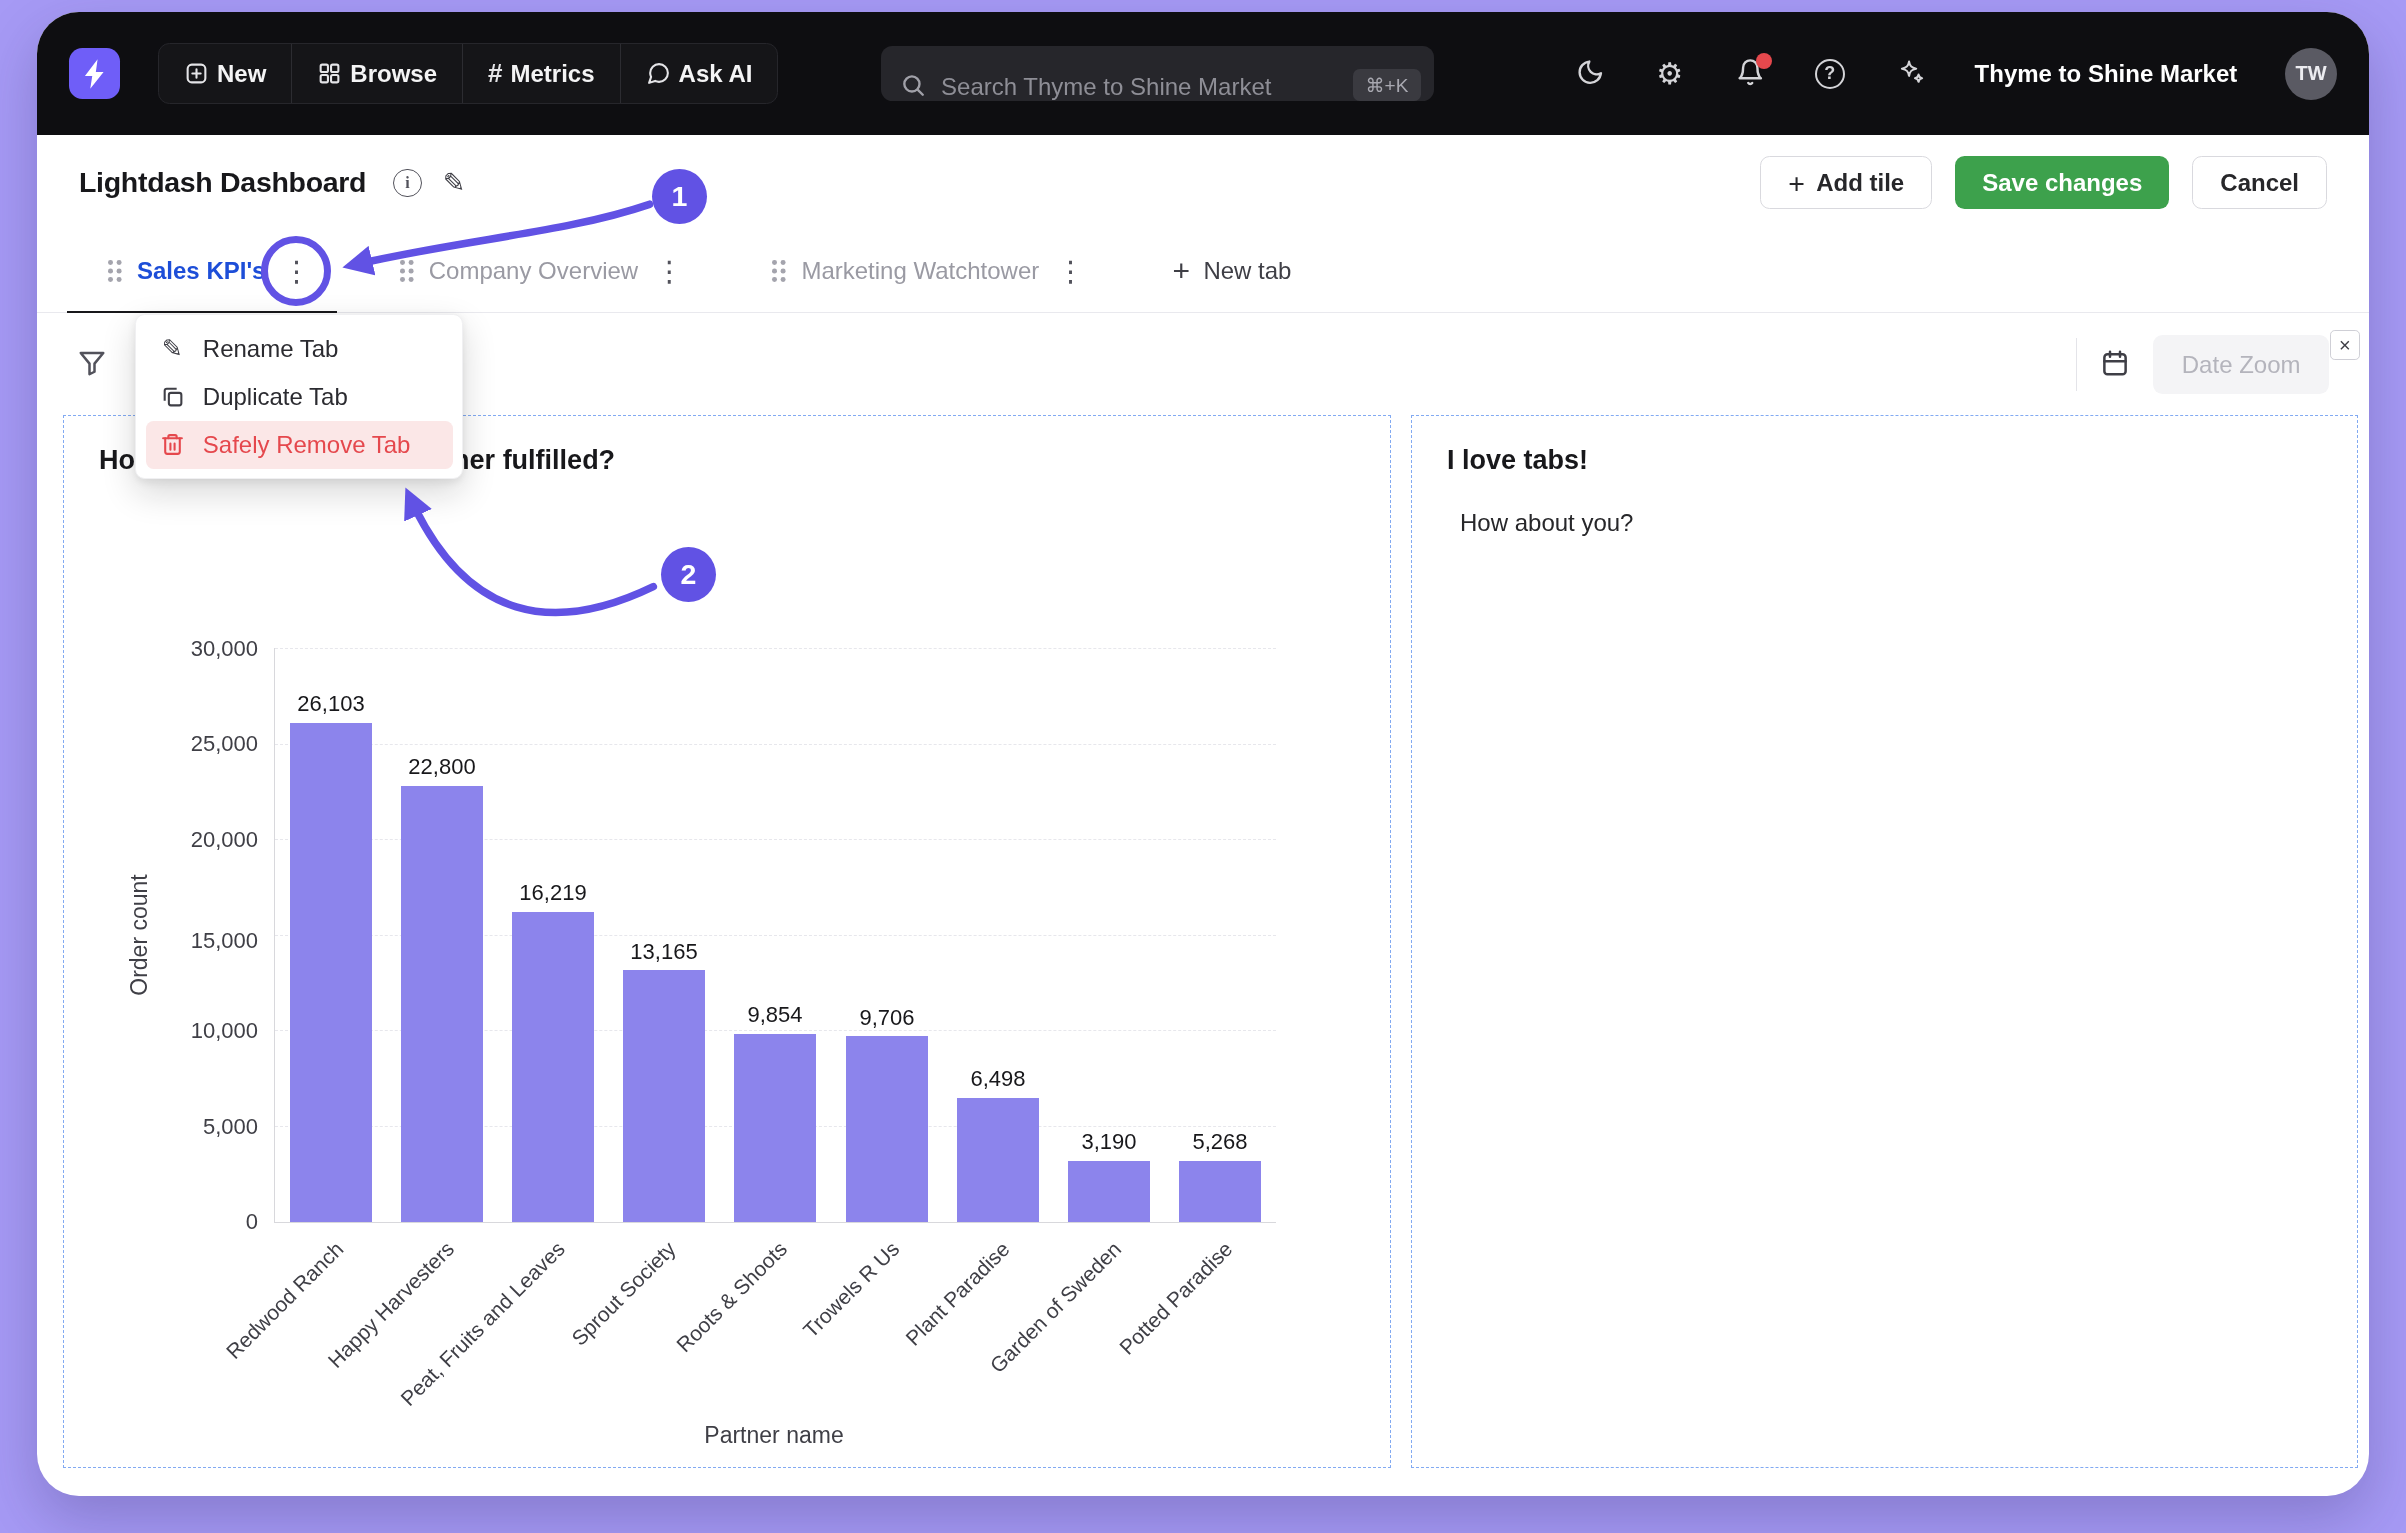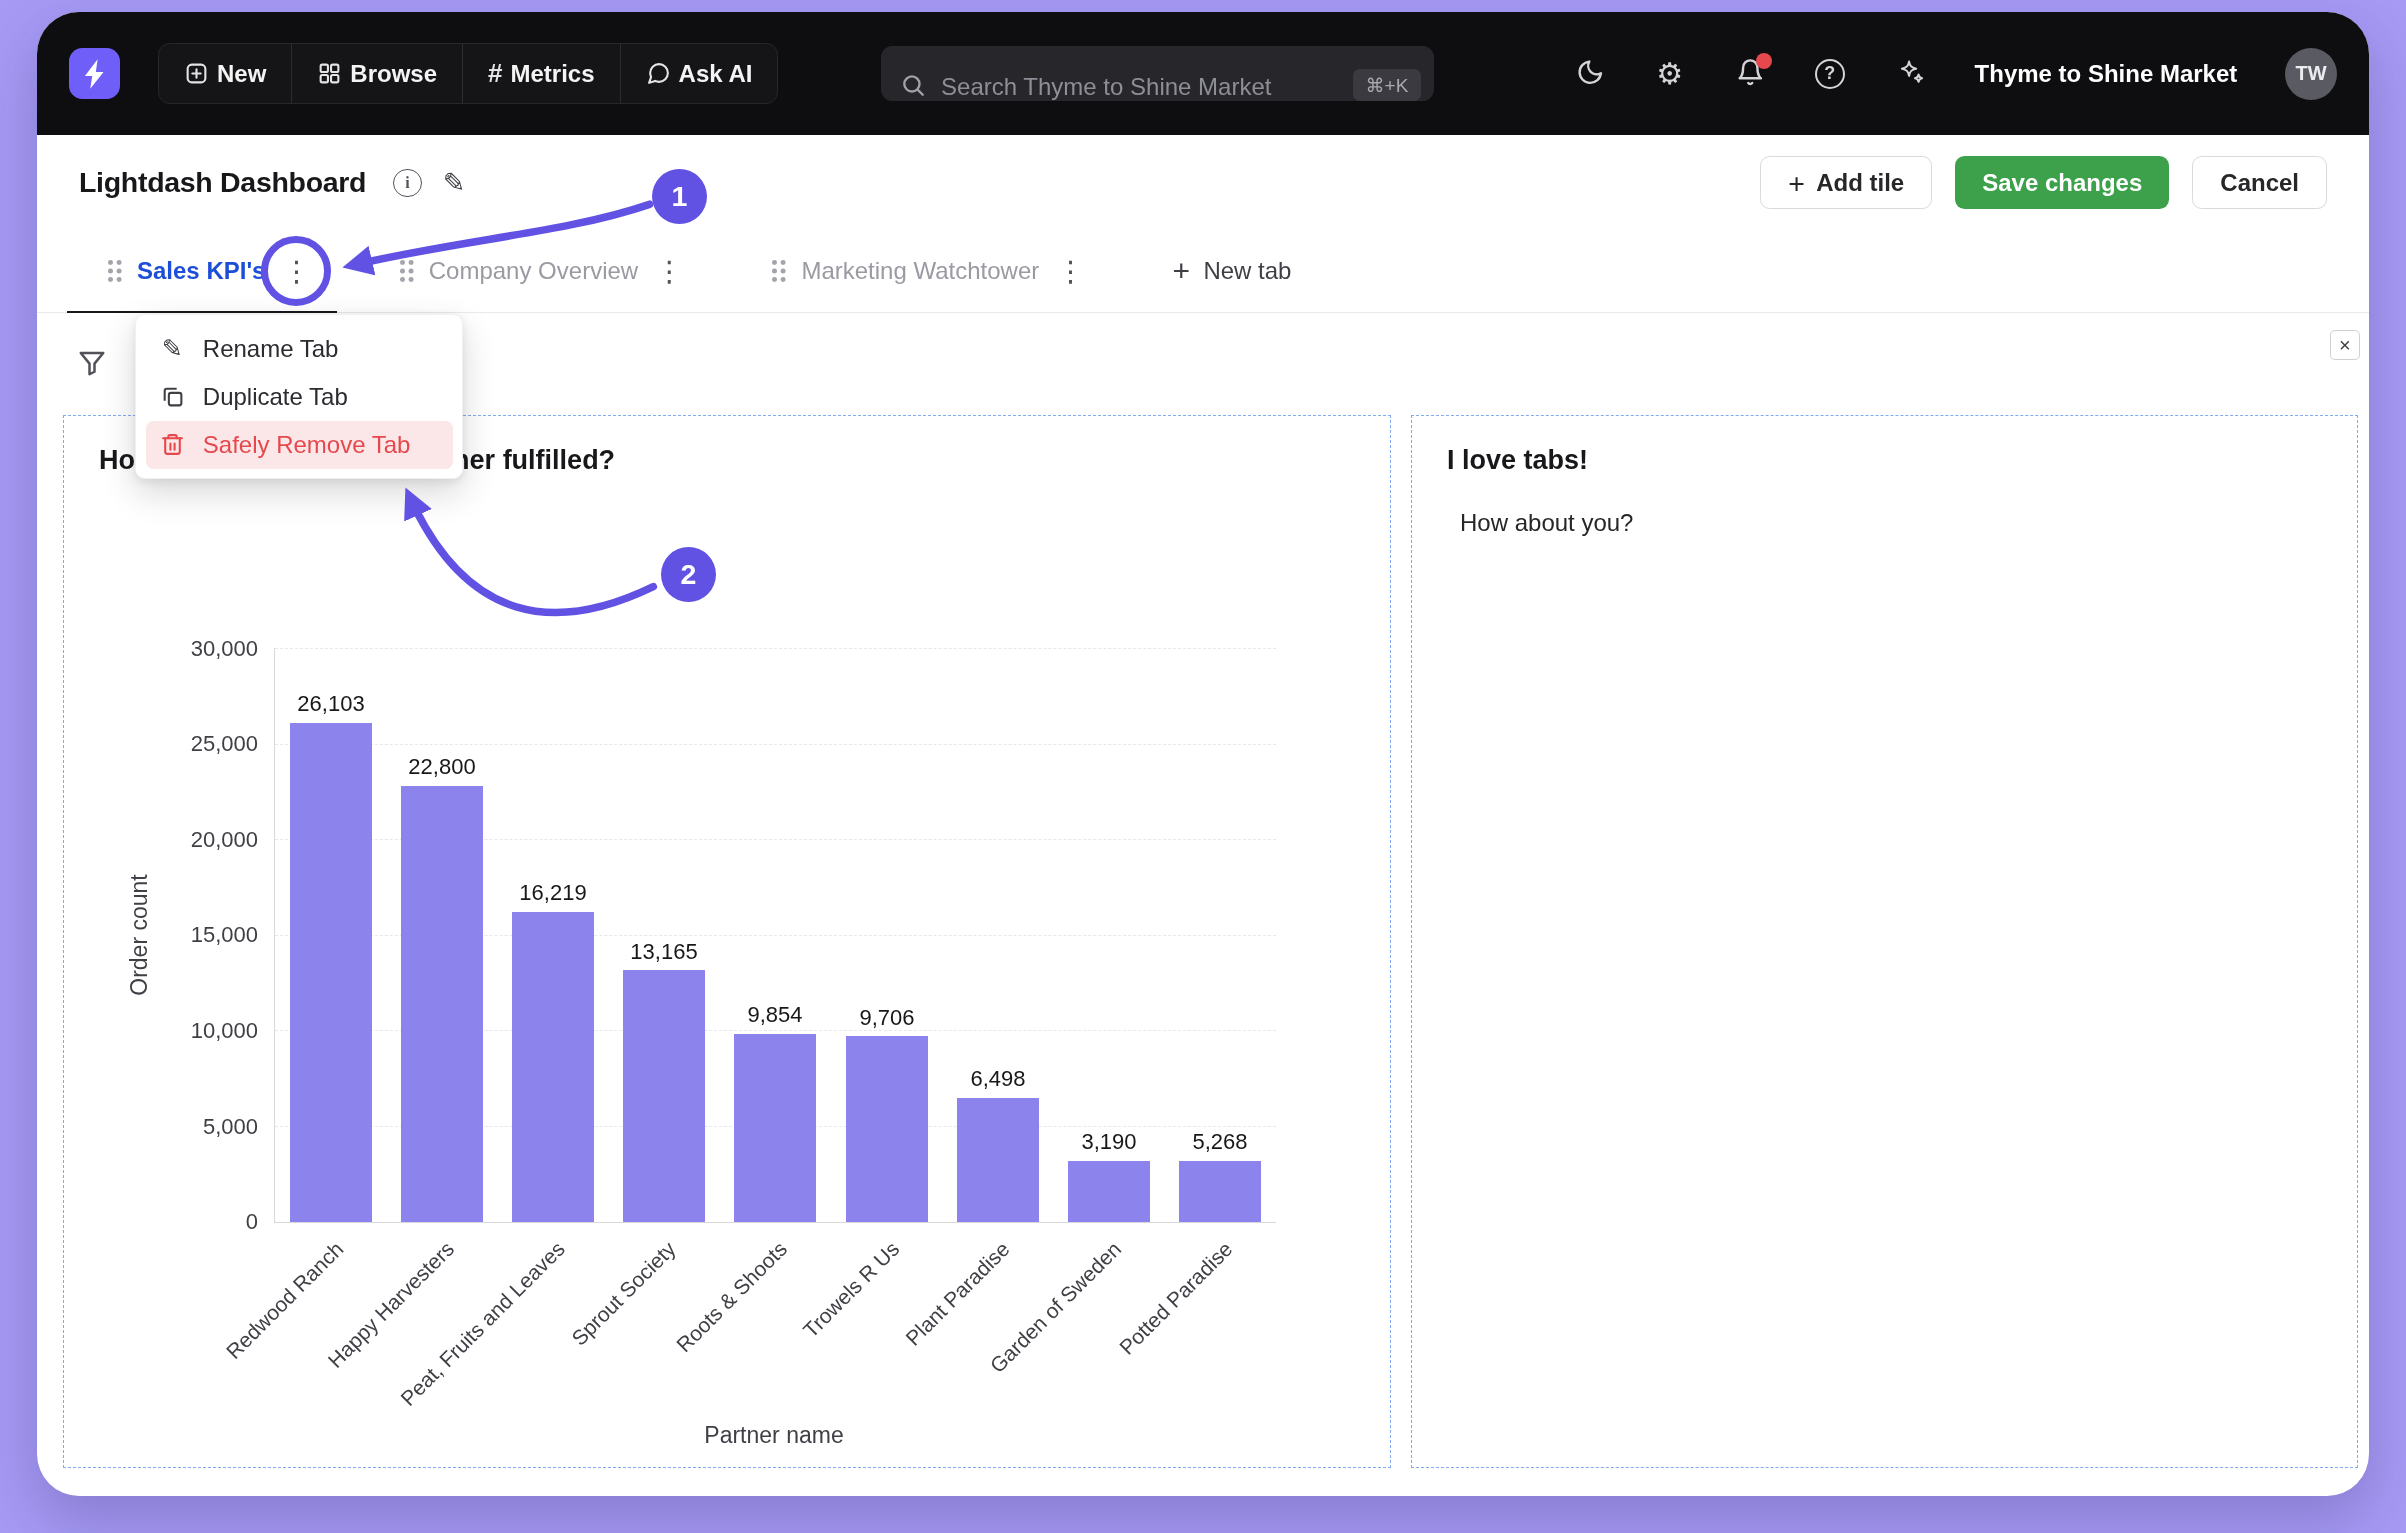--- a/index.html
+++ b/index.html
@@ -328,36 +328,50 @@
   </section>
 
   <section class="filter-row">
     <button class="funnel-btn">
       <span>
         <svg width="30" height="30" viewBox="0 0 24 24" fill="none" stroke="currentColor" stroke-width="2" stroke-linejoin="round">
             <path d="M3 4h18l-7 8.5V19l-4 2v-8.5L3 4z"></path>
           </svg>
       </span>
     </button>
+    <div class="filter-right">
+      <div class="v-div"></div>
+      <button class="cal-btn">
+        <span>
+          <svg width="30" height="30" viewBox="0 0 24 24" fill="none" stroke="currentColor" stroke-width="2" stroke-linecap="round">
+              <rect x="3.5" y="5" width="17" height="16" rx="2.5"></rect>
+              <path d="M8 3v4M16 3v4M3.5 10.5h17"></path>
+            </svg>
+        </span>
+      </button>
+      <button class="datezoom">
+        <span>Date Zoom</span>
+      </button>
+    </div>
   </section>
   <button class="close-box">
     <span>×</span>
   </button>
 
   <div class="tile tile-left">
     <h3 class="tile-title">How many orders each partner fulfilled?</h3>
     <div class="ylabel">Order count</div>
     <div class="plot" id="plot">
         <div class="ytick" style="top: 560px;">0</div>
         <div class="gridline" style="top: 478px;"></div>
         <div class="ytick" style="top: 465px;">5,000</div>
         <div class="gridline" style="top: 382px;"></div>
         <div class="ytick" style="top: 369px;">10,000</div>
         <div class="gridline" style="top: 287px;"></div>
-        <div class="ytick" style="top: 273px;">15,000</div>
+        <div class="ytick" style="top: 279px;">15,000</div>
         <div class="gridline" style="top: 191px;"></div>
         <div class="ytick" style="top: 178px;">20,000</div>
         <div class="gridline" style="top: 96px;"></div>
         <div class="ytick" style="top: 82px;">25,000</div>
         <div class="gridline" style="top: 0px;"></div>
         <div class="ytick" style="top: -13.3px;">30,000</div>
         <div class="bar" style="left: 14.7px; height: 499px; background: rgb(140, 132, 236);"></div>
         <div class="bar-value" style="left: -25px; top: 42px;">26,103</div>
         <div class="xcat-wrap" style="left: -258px; top: 589px;"><div class="xcat">Redwood Ranch</div></div>
         <div class="bar" style="left: 126px; height: 436px; background: rgb(140, 132, 236);"></div>

